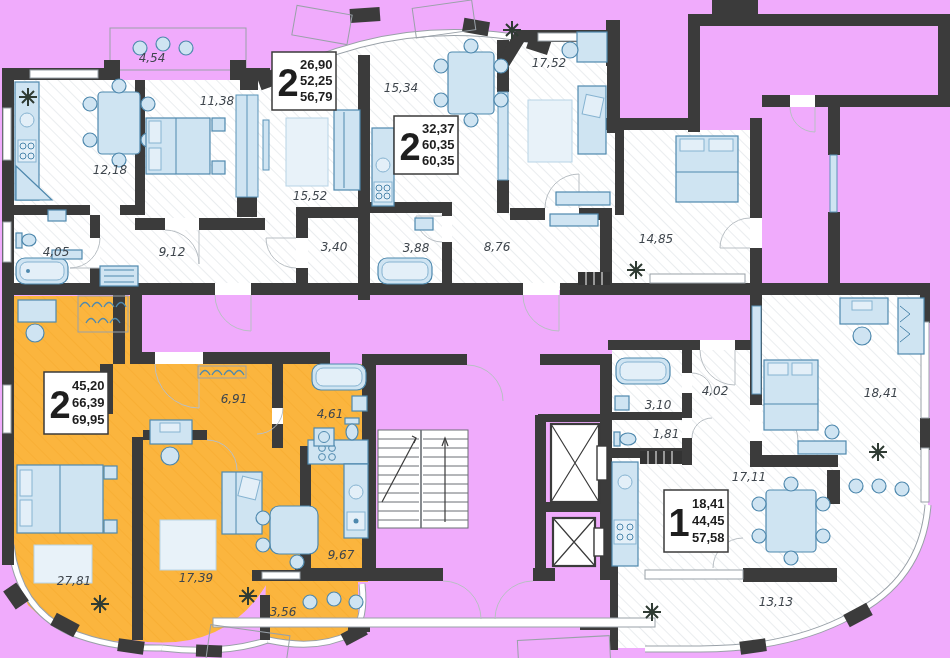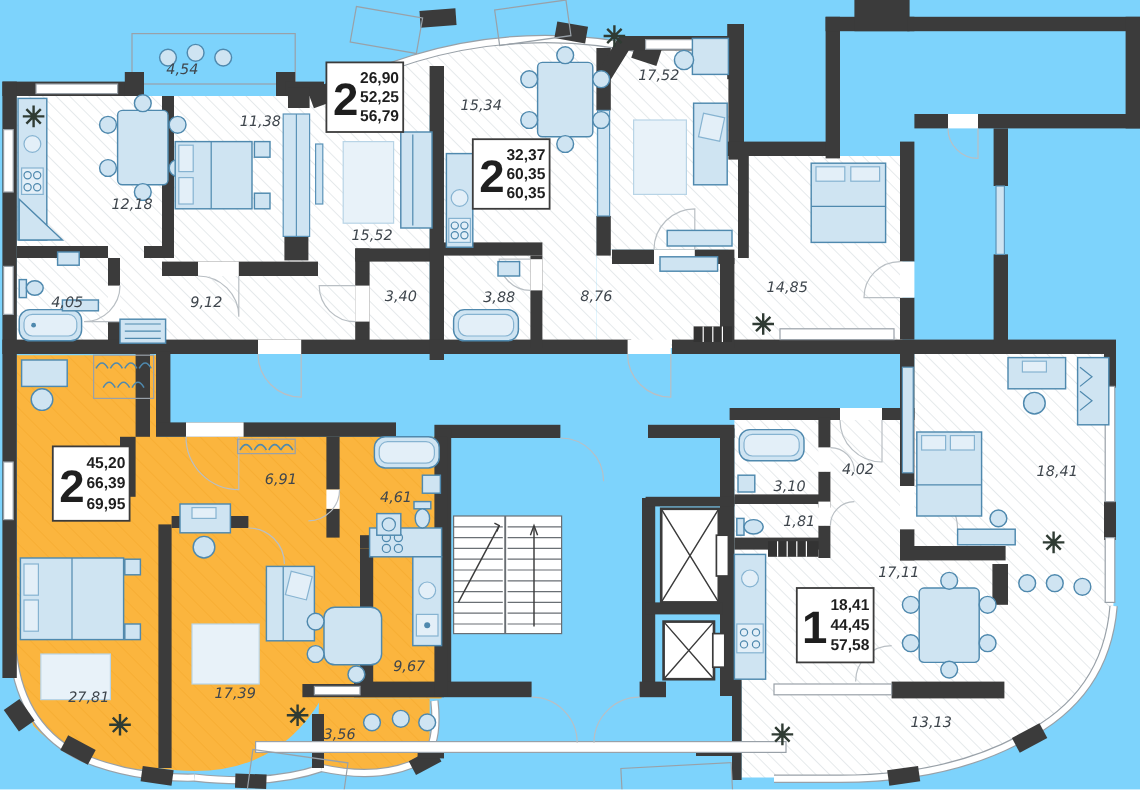--- a/index.html
+++ b/index.html
@@ -1,16 +1,16 @@
 <!DOCTYPE html>
 <html><head>
 <meta charset="utf-8">
 <style>
   html,body{margin:0;padding:0;background:#fff;}
-  .stage{position:relative;width:950px;height:658px;background:#7dd3fc;overflow:hidden;
+  .stage{position:relative;width:950px;height:658px;background:#f0abfc;overflow:hidden;
          font-family:"DejaVu Sans",sans-serif;}
   svg{display:block;}
   .w{fill:#3b3b3b;}
   .win{fill:#ffffff;stroke:#99a1a8;stroke-width:1;}
   .winb{fill:#cfe4f2;stroke:#5b93b8;stroke-width:1;}
   .furn{fill:#cfe4f2;stroke:#4f89ae;stroke-width:1.2;}
   .furn2{fill:#e3eff8;stroke:#86b3d1;stroke-width:1;}
   .rug{fill:#e8f2f9;stroke:#b8d4e6;stroke-width:1;}
   .dark{fill:#333;}
   .lbl{font:italic 12px "DejaVu Sans",sans-serif;fill:#3f464d;}

